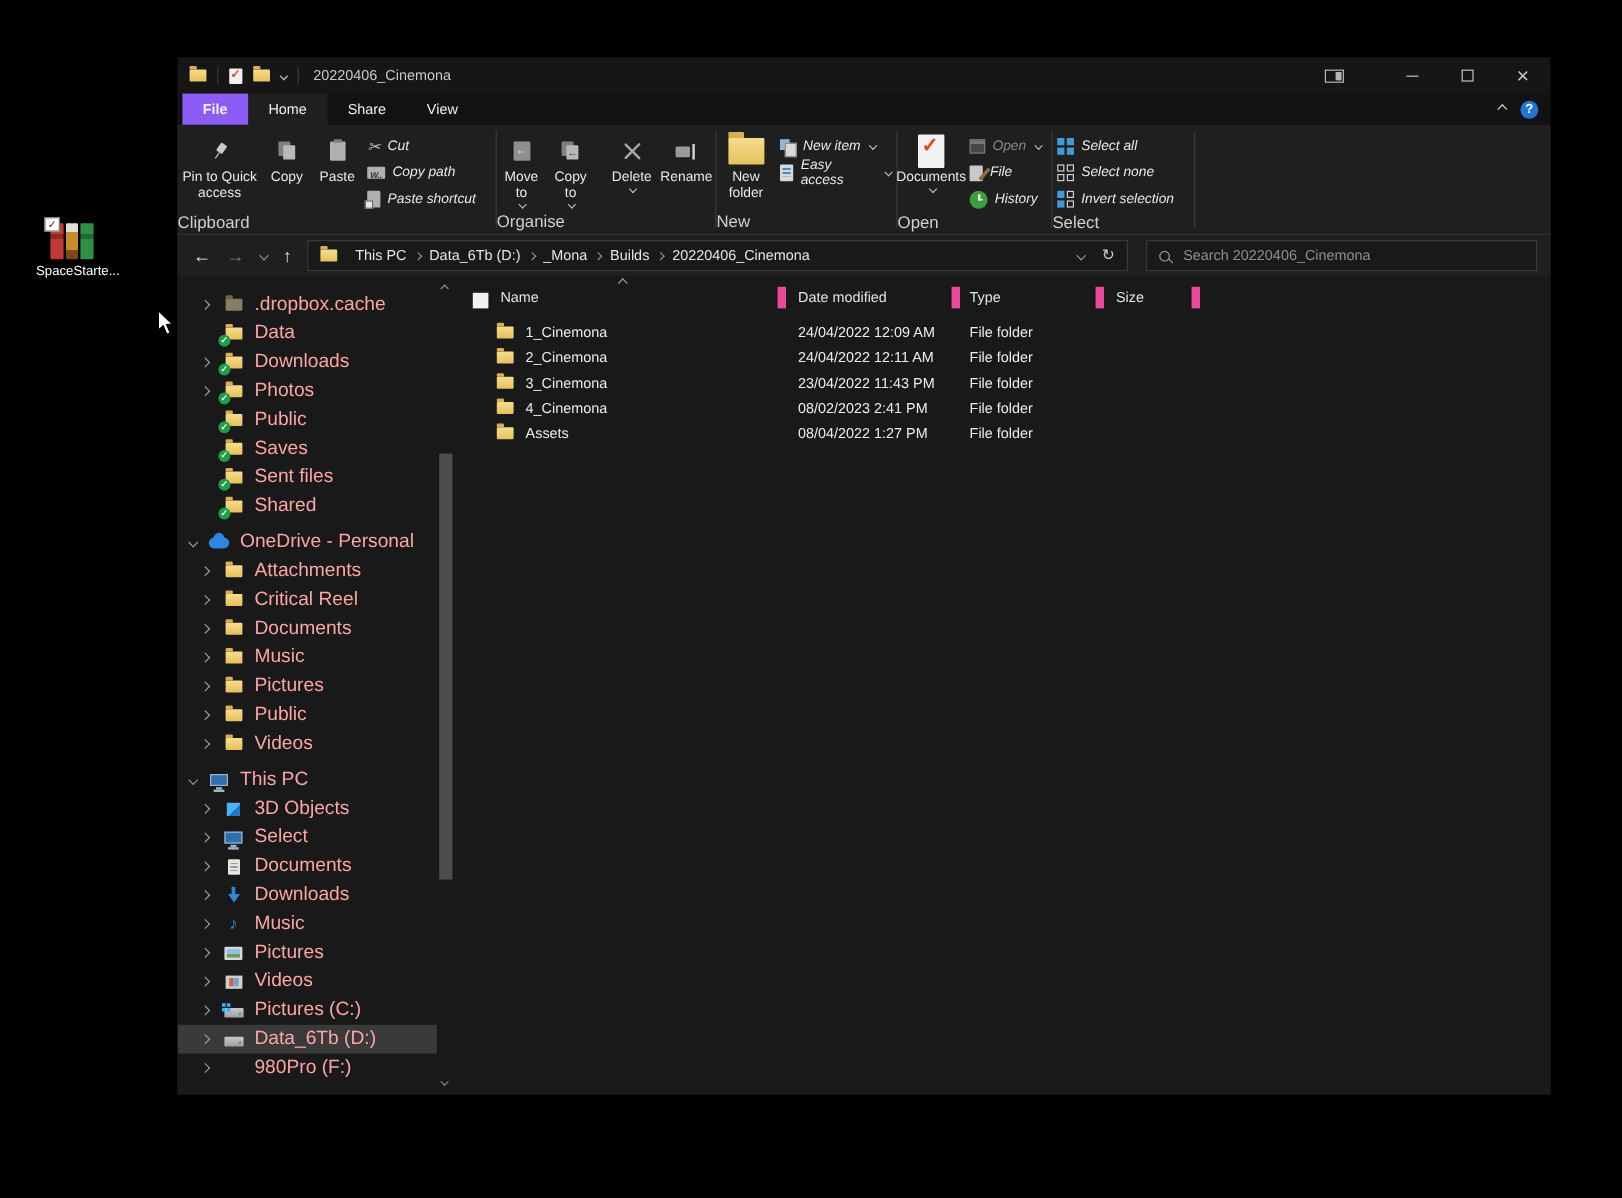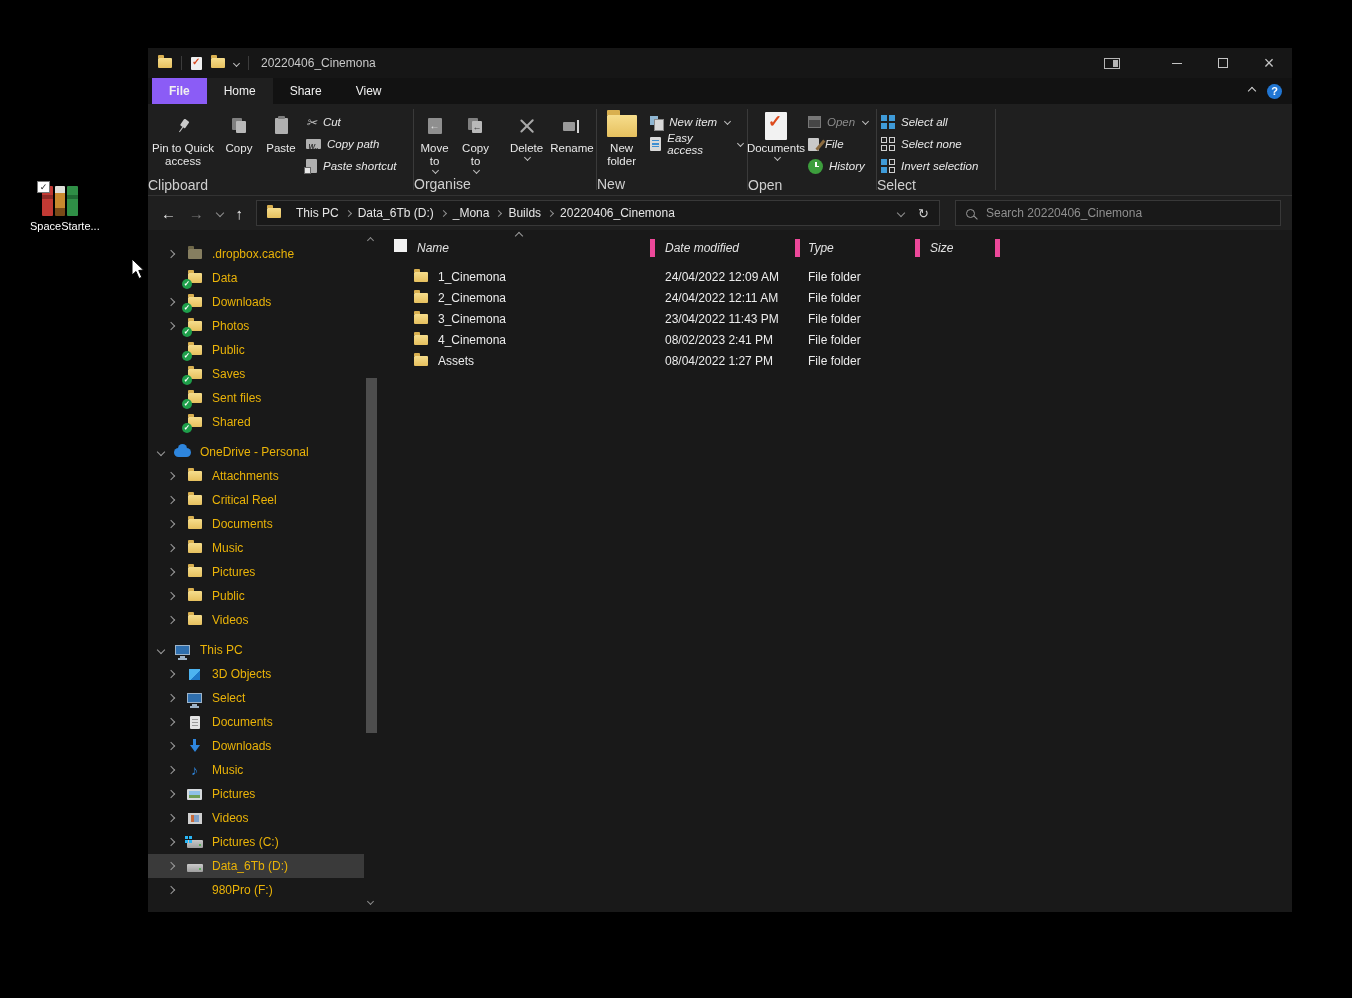--- a/index.html
+++ b/index.html
@@ -143,22 +143,22 @@
   .mag::after{ content:''; position:absolute; width:5px; height:1.4px; background:#9a9a9a;
     transform:rotate(45deg); right:-4px; bottom:-2px; }
   .searchbox input { background:transparent; border:none; outline:none; color:#84cc16;
     font-size:12px; font-family:"Liberation Sans",sans-serif; width:100%; }
   .searchbox input::placeholder { color:#8f8f8f; }
 
   
   .main { flex:1; display:flex; min-height:0; background:#191919; }
   .navpane { width:232px; flex:none; position:relative; overflow:hidden; padding-top:12px; }
   .tree { padding-right:16px; }
-  .trow { height:24px; display:flex; align-items:center; position:relative; font-size:12px;
-    color:#eab308; padding-left:38px; }
+  .trow { height:24px; display:flex; align-items:center; position:relative; font-size:16px;
+    color:#fca5a5; padding-left:38px; }
   .trow .chev { position:absolute; left:20px; }
   .trow.d0 { padding-left:26px; }
   .trow.d0 .chev { left:10px; }
   .trow.sel { background:#3a3a3a; }
   .sect-gap { margin-top:6px; }
   .iwrap { position:relative; width:17px; height:15px; margin-right:9px; display:flex;
     align-items:center; justify-content:center; flex:none; }
   .sync { position:absolute; left:-4px; bottom:-3px; width:10px; height:10px; border-radius:50%;
     background:#1e9e4a; color:#fff; font-size:7.5px; line-height:10px; text-align:center; font-weight:bold; }
   .sync::before{ content:'✓'; }
@@ -189,21 +189,21 @@
   
   .vscroll { position:absolute; right:2px; top:0; bottom:0; width:13px; }
   .vscroll .chev { position:absolute; left:3px; width:5px; height:5px; border-color:#8a8a8a; }
   .vscroll .chev.u { top:8px; transform:rotate(-135deg); }
   .vscroll .chev.d { bottom:8px; }
   .vthumb { position:absolute; left:1px; width:11px; top:148px; height:355px; background:#4d4d4d; }
 
   
   .filepane { flex:1; min-width:0; padding-top:6px; position:relative; }
   .fhead { display:flex; height:24px; align-items:center; font-size:12px; color:#e2e2e2; position:relative; }
-  .hcell { height:18px; line-height:18px; border-right:5px solid #ec4899; display:flex; align-items:flex-start;font-style:italic; }
+  .hcell { height:18px; line-height:18px; border-right:7px solid #ec4899; display:flex; align-items:flex-end; }
   .hc1 { width:275px; padding-left:14px; gap:10px; }
   .hc2 { width:145px; padding-left:10px; }
   .hc3 { width:120px; padding-left:8px; }
   .hc4 { width:80px; padding-left:10px; }
   .hcheck { width:13px; height:13px; background:#f2f2f2; flex:none; }
   .sortup { position:absolute; left:136px; top:-3px; width:6px; height:6px;
     border-right:1.3px solid #9a9a9a; border-bottom:1.3px solid #9a9a9a; transform:rotate(-135deg); }
   .frows { margin-top:6px; }
   .frow { display:flex; height:21px; align-items:center; font-size:12px; color:#ececec; }
   .fc1 { width:275px; padding-left:34px; display:flex; align-items:center; gap:10px; }

